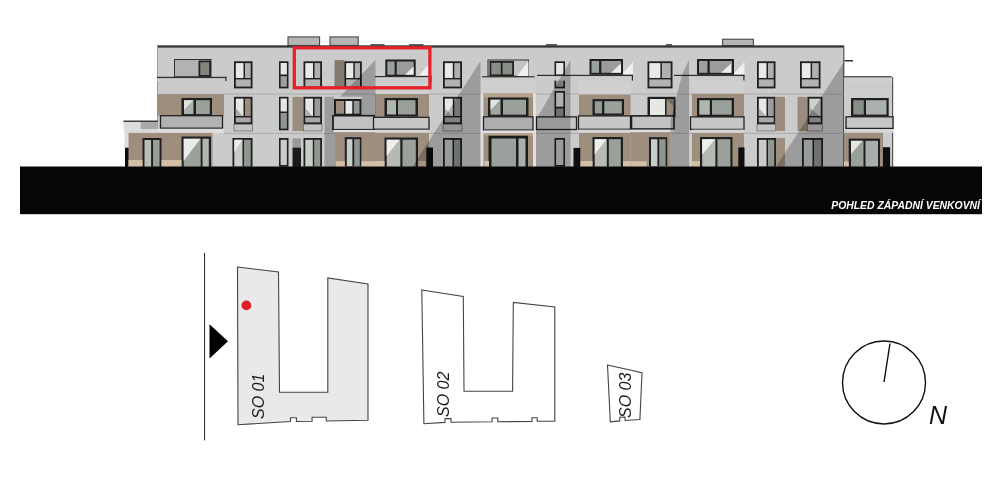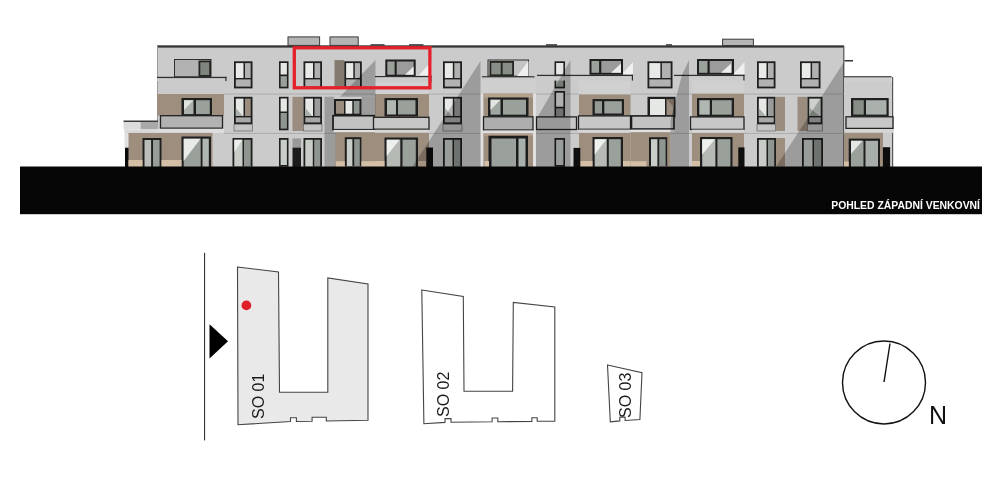--- a/index.html
+++ b/index.html
@@ -1,17 +1,17 @@
 <!DOCTYPE html>
 <html><head>
 <meta charset="utf-8">
 <style>
 html,body{margin:0;padding:0;background:#ffffff;}
 body{font-family:"Liberation Sans", sans-serif;}
-#stage{position:relative;width:1000px;height:483px;overflow:hidden;background:#a16207;}
+#stage{position:relative;width:1000px;height:483px;overflow:hidden;background:#a16207;font-style:italic;}
 </style>
 </head>
 <body>
 <div id="stage">
 <svg width="1000" height="483" viewBox="0 0 1000 483">
 
 <rect x="0" y="0" width="1000" height="483" fill="#ffffff"></rect>
 
 <g id="elevation">
 

